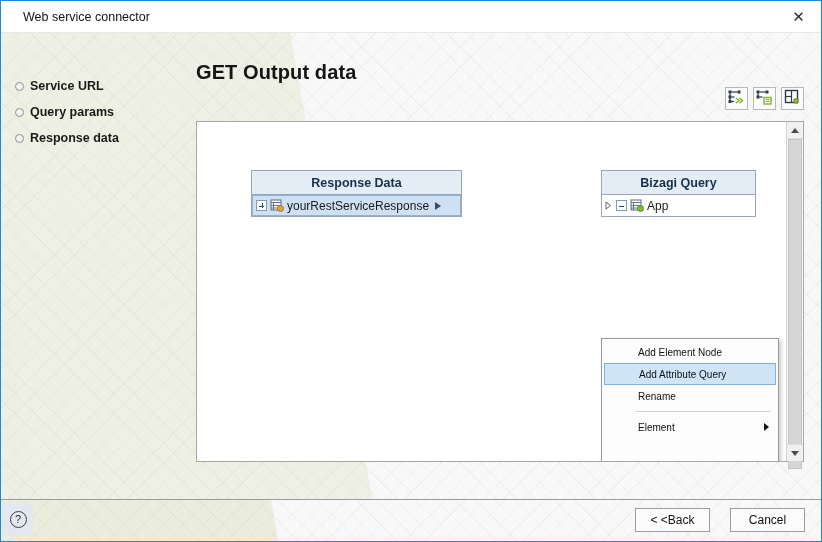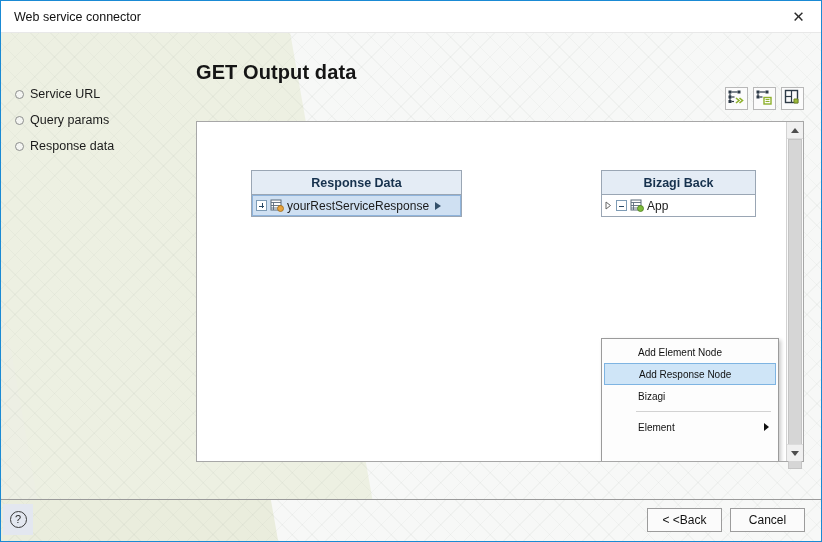--- a/index.html
+++ b/index.html
@@ -18,21 +18,21 @@
   }
   
   .titlebar{
     height:31px;flex:0 0 31px;
     background:#ffffff;
     display:flex;align-items:center;
     border-bottom:1px solid #e8e8e8;
     position:relative;
   }
   .titlebar .title{
-    padding-left:13px;font-size:12.5px;color:#111;
+    padding-left:22px;font-size:12.5px;color:#111;
   }
   .closebtn{
     position:absolute;right:0;top:0;width:45px;height:30px;
     display:flex;align-items:center;justify-content:center;
     font-size:15px;color:#2b2b2b;cursor:pointer;line-height:1;
   }
 
   
   .body{
     flex:1 1 auto;position:relative;overflow:hidden;
@@ -59,21 +59,21 @@
   .bg-hatch{
     position:absolute;inset:0;
     background-image:
       repeating-linear-gradient(45deg, rgba(150,160,150,.075) 0 1px, transparent 1px 14px),
       repeating-linear-gradient(-45deg, rgba(150,160,150,.075) 0 1px, transparent 1px 14px);
   }
   .content{position:absolute;inset:0;}
 
   
   .steps{
-    position:absolute;left:14px;top:48px;width:165px;
+    position:absolute;left:14px;top:40px;width:165px;font-weight:bold;
   }
   .step{
     display:flex;align-items:center;gap:6px;
     height:26px;font-size:12.5px;color:#1b1b1b;cursor:pointer;
   }
   .step .bullet{
     width:9px;height:9px;border-radius:50%;
     border:1.5px solid #8d8f8d;background:#f4f5f2;
     box-sizing:border-box;flex:0 0 9px;
   }
@@ -209,21 +209,21 @@
   .helpbtn{
     position:absolute;left:2px;top:4px;width:30px;height:31px;
     background:#e3e7f0;display:flex;align-items:center;justify-content:center;cursor:pointer;
   }
   .helpcircle{
     width:17px;height:17px;border-radius:50%;border:1.4px solid #3a3a3a;
     display:flex;align-items:center;justify-content:center;
     font-size:11px;color:#2a2a2a;line-height:1;box-sizing:border-box;
   }
   .btnrow{
-    position:absolute;right:16px;top:8px;display:flex;gap:8px;
+    position:absolute;right:16px;top:8px;display:flex;gap:20px;
   }
   .btn{
     width:75px;height:24px;border:1px solid #9c9c9c;background:#fbfbfb;
     display:flex;align-items:center;justify-content:center;
     font-size:12px;color:#111;cursor:pointer;box-sizing:border-box;
   }
 </style>
 </head>
 <body>
 
@@ -329,21 +329,21 @@
                       <circle cx="10.5" cy="9.5" r="3" fill="#e8a33d" stroke="#9c6a16" stroke-width="0.8"></circle>
                     </svg>
                   </span>
                   <span class="bold">yourRestServiceResponse</span>
                   <span class="rowarrow"></span>
                 </div>
               </div>
             </div>
 
             <div class="treebox" style="left:404px;top:48px;width:155px;">
-              <div class="hdr">Bizagi Back</div>
+              <div class="hdr">Bizagi Query</div>
               <div class="rows">
                 <div class="trow">
                   <span class="tri hollow">
                     <svg width="7" height="9" viewBox="0 0 7 9">
                         <path d="M1 1l4.5 3.5L1 8z" fill="none" stroke="#666" stroke-width="1"></path>
                       </svg>
                   </span>
                   <span class="expander"></span>
                   <span class="nodeicon">
                     <svg width="14" height="13" viewBox="0 0 14 13">
@@ -358,24 +358,24 @@
                   <span>App</span>
                 </div>
               </div>
             </div>
 
             <div class="ctxmenu">
               <div class="mi">
                 <span>Add Element Node</span>
               </div>
               <div class="mi hl">
-                <span>Add Response Node</span>
+                <span>Add Attribute Query</span>
               </div>
               <div class="mi">
-                <span>Bizagi</span>
+                <span>Rename</span>
               </div>
               <div class="msep"></div>
               <div class="mi">
                 <span>Element</span>
                 <span class="sub"></span>
               </div>
               <div class="mi">
                 
                 
               </div>

